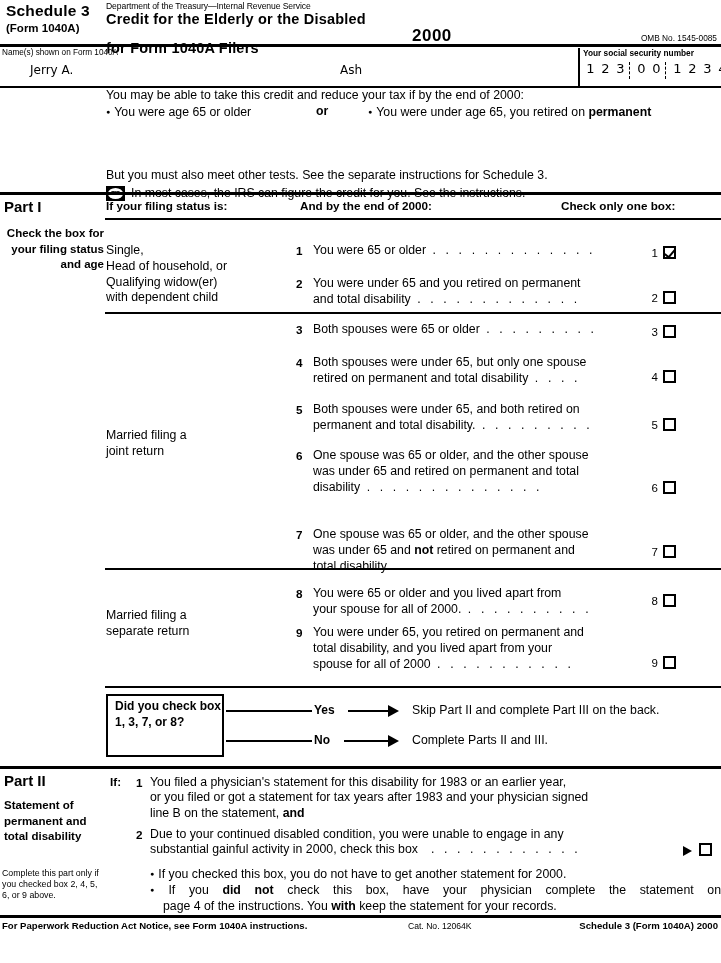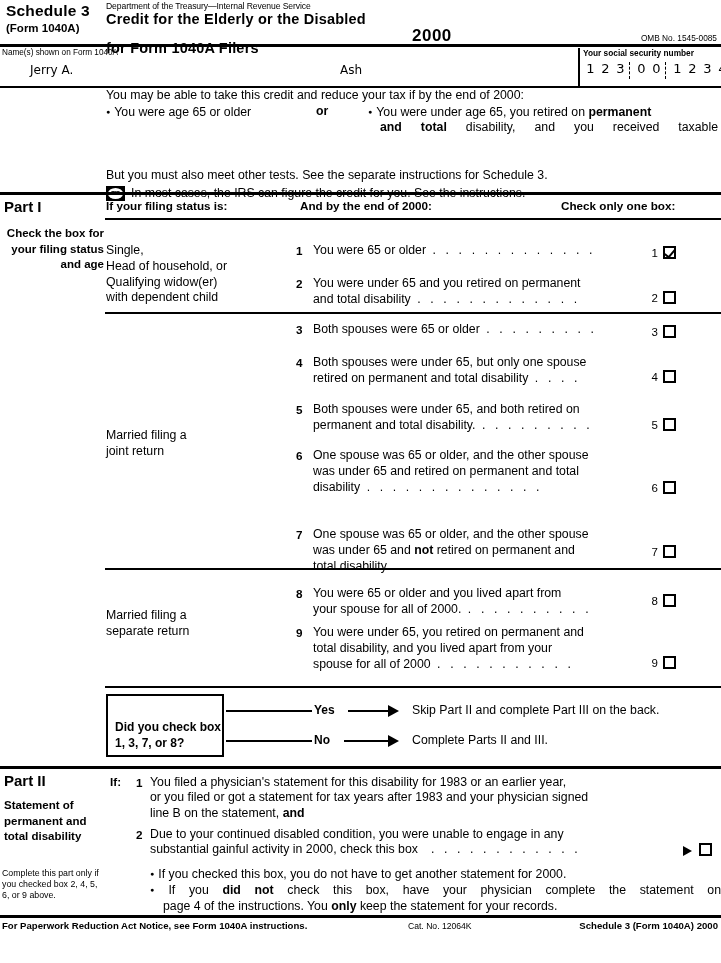--- a/index.html
+++ b/index.html
@@ -211,21 +211,21 @@
     position: absolute; left: 105px;
     width: 616px; height: 2px; background: #000;
   }
 
   
   .decision {
     position: absolute; left: 106px; top: 694px;
     width: 118px; height: 63px;
     border: 2px solid #000;
     font-size: 12px; font-weight: bold; line-height: 16px;
-    padding: 23px 0 0 7px;
+    padding: 2px 0 0 7px;
   }
   .flowline {
     position: absolute; height: 2px; background: #000;
   }
   .flow-lbl {
     position: absolute; font-size: 12px; font-weight: bold;
   }
   .arrow {
     position: absolute;
     width: 0; height: 0;
@@ -341,21 +341,20 @@
   </div>
   <div class="rule-nameline"></div>
 
   <div class="intro">
     <div class="lead">You may be able to take this credit and reduce your tax if by the end of 2000:</div>
     <div class="bullets">
       <div class="b-left dot">You were age 65 or older</div>
       <div class="b-or">or</div>
       <div class="b-right">
         <div class="dot"><span>You were under age 65, you retired on </span><b class="bd">permanent</b></div>
-        <div class="ln2 just"><b class="bd">and total</b> <span>disability, and you received taxable</span></div>
       </div>
     </div>
     <div class="tests">But you must also meet other tests. See the separate instructions for Schedule 3.</div>
     <div class="tiprow">
       <span class="tip-icon">
           <i>TIP</i>
         </span>
       <span>In most cases, the IRS can figure the credit for you. See the instructions.</span>
     </div>
   </div>
@@ -515,21 +514,21 @@
       <div>Due to your continued disabled condition, you were unable to engage in any</div>
       <div><span>substantial gainful activity in 2000, check this box</span><span class="leader">&nbsp; . . . . . . . . . . . .</span></div>
     </div>
   </div>
   <div class="arrow-sm" style="left:683px; top:846px;"></div>
   <div class="cbx" id="p2-checkbox" style="position:absolute; left:699px; top:843px;"></div>
 
   <div class="p2-bullets">
     <div class="dot">If you checked this box, you do not have to get another statement for 2000.</div>
     <div class="dot just"><span>If you </span><b class="bd">did not</b><span> check this box, have your physician complete the statement on</span></div>
-    <div style="padding-left:13px;"><span>page 4 of the instructions. You </span><b class="bd">only</b><span> keep the statement for your records.</span></div>
+    <div style="padding-left:13px;"><span>page 4 of the instructions. You </span><b class="bd">with</b><span> keep the statement for your records.</span></div>
   </div>
 
   <div class="rule-footer"></div>
   <div class="ft-left">For Paperwork Reduction Act Notice, see Form 1040A instructions.</div>
   <div class="ft-mid">Cat. No. 12064K</div>
   <div class="ft-right">Schedule 3 (Form 1040A) 2000</div>
 
 </div>
 
 </body></html>

